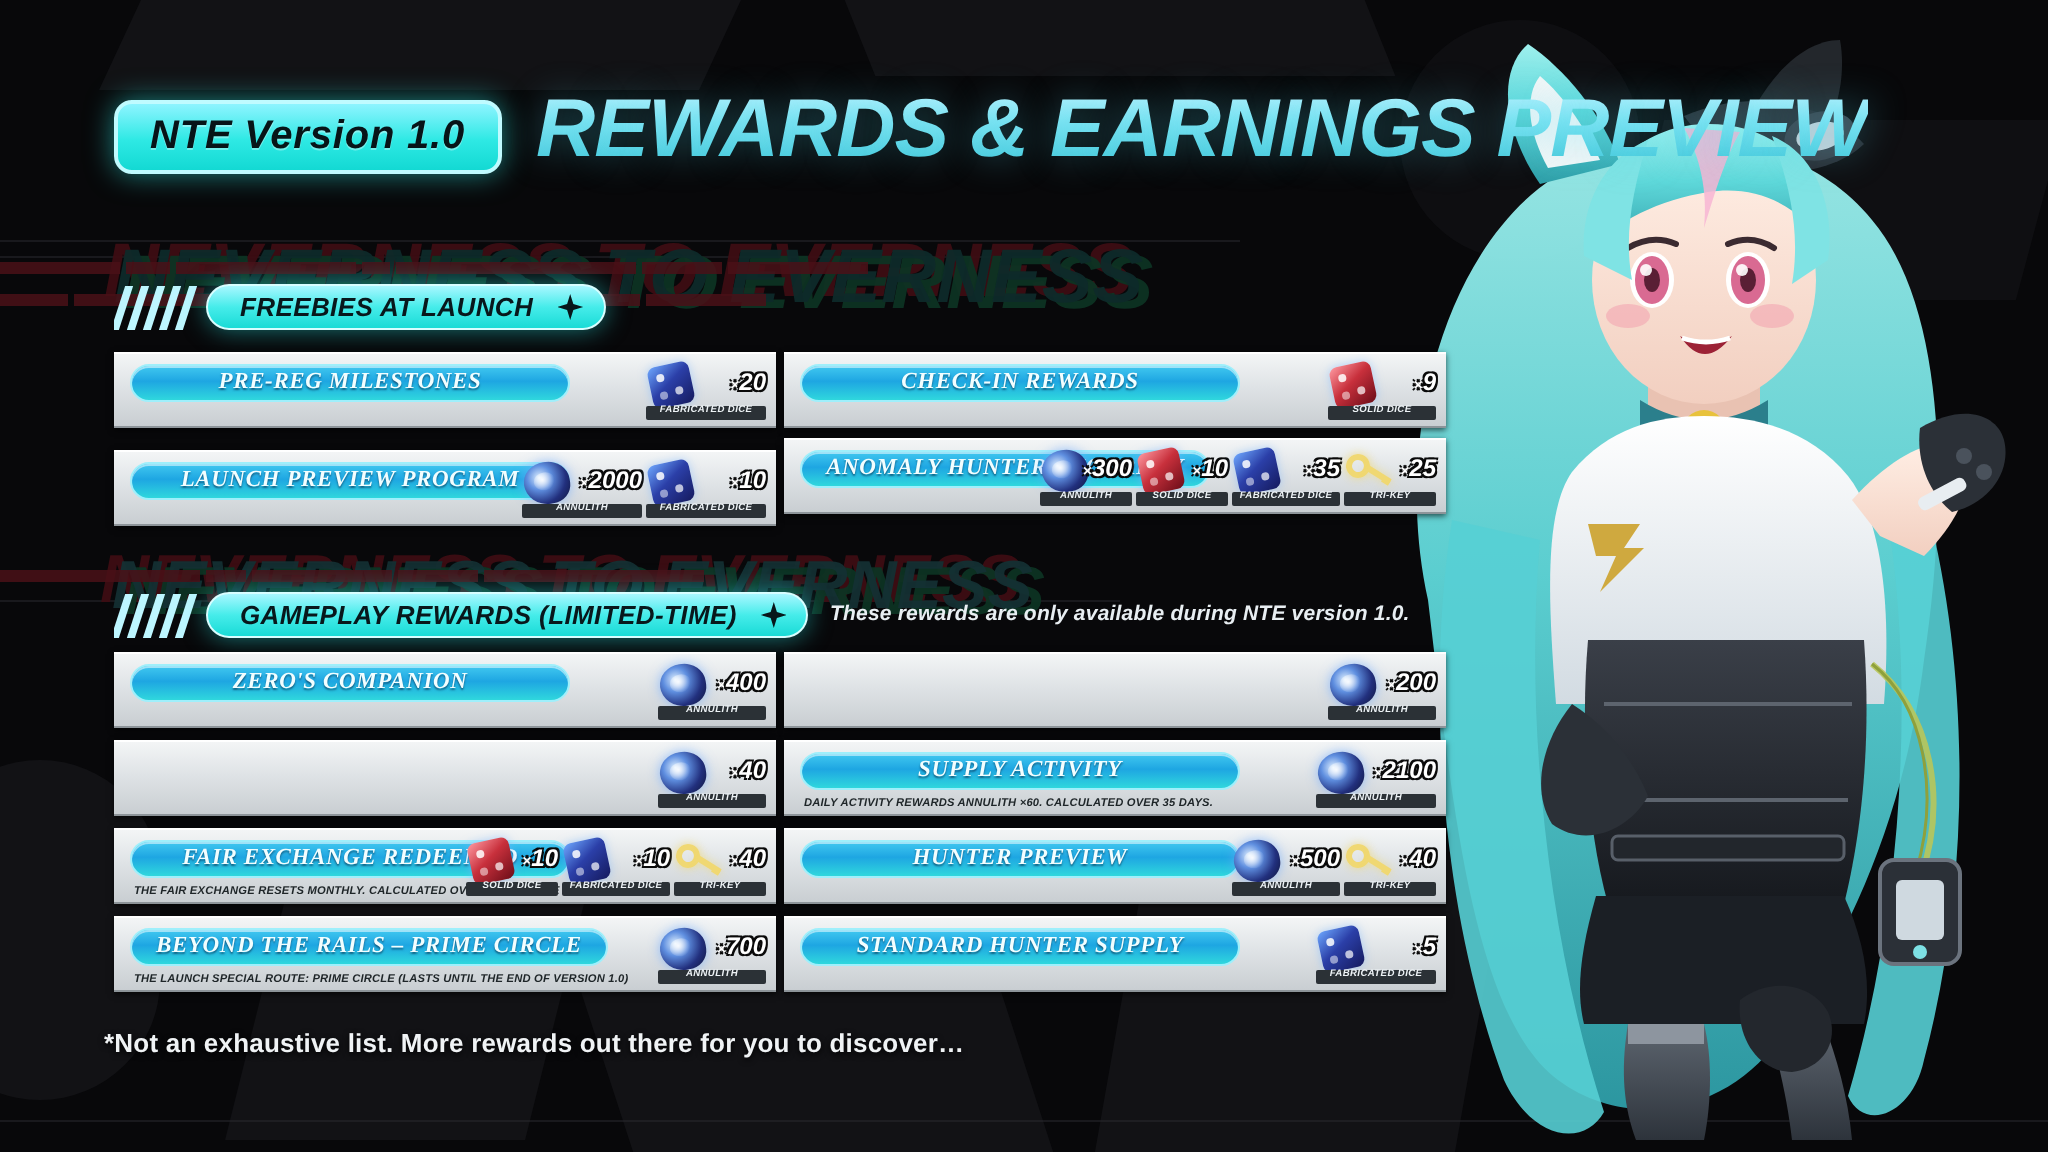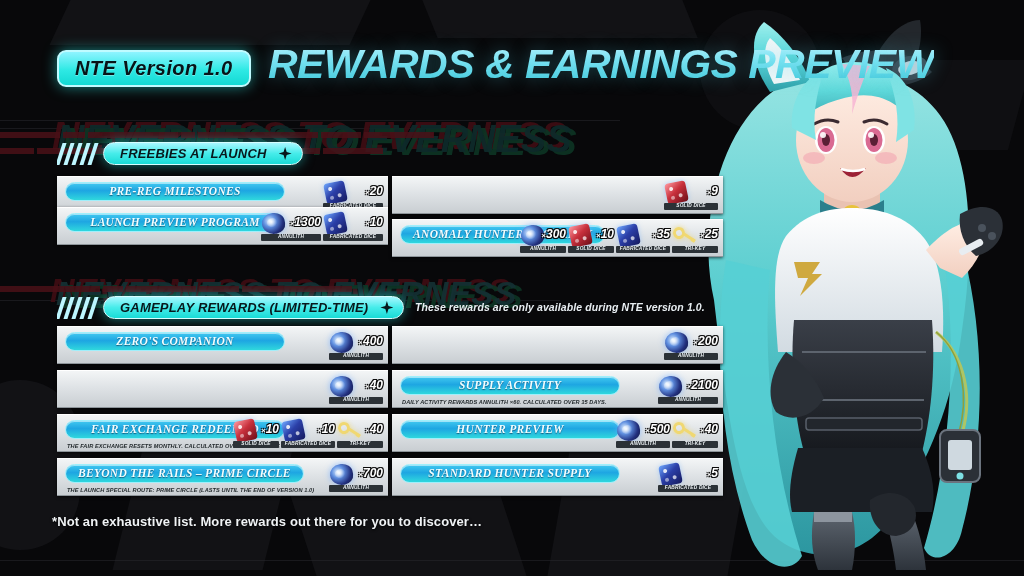--- a/index.html
+++ b/index.html
@@ -386,41 +386,44 @@
       <div class="icon">
           <div class="dice fab"></div>
         </div>
       <div class="amt"><b>×</b><span>20</span></div>
       <div class="cur">FABRICATED DICE</div>
     </div>
   </div>
 </div>
 
 <div class="row" style="left:392px;top:176px;">
+  <div class="row-pill">
+      <span>CHECK-IN REWARDS</span>
+    </div>
   <div class="chips">
     <div class="chip wide">
       <div class="icon">
           <div class="dice sol"></div>
         </div>
       <div class="amt"><b>×</b><span>9</span></div>
       <div class="cur">SOLID DICE</div>
     </div>
   </div>
 </div>
 
-<div class="row" style="left:57px;top:207px;padding-left:34px;">
+<div class="row" style="left:57px;top:225px;padding-left:34px;">
   <div class="row-pill">
       <span>LAUNCH PREVIEW PROGRAM</span>
     </div>
   <div class="chips">
     <div class="chip xwide">
       <div class="icon">
           <div class="orb"></div>
         </div>
-      <div class="amt"><b>×</b><span>1300</span></div>
+      <div class="amt"><b>×</b><span>2000</span></div>
       <div class="cur">ANNULITH</div>
     </div>
     <div class="chip xwide">
       <div class="icon">
           <div class="dice fab"></div>
         </div>
       <div class="amt"><b>×</b><span>10</span></div>
       <div class="cur">FABRICATED DICE</div>
     </div>
   </div>

